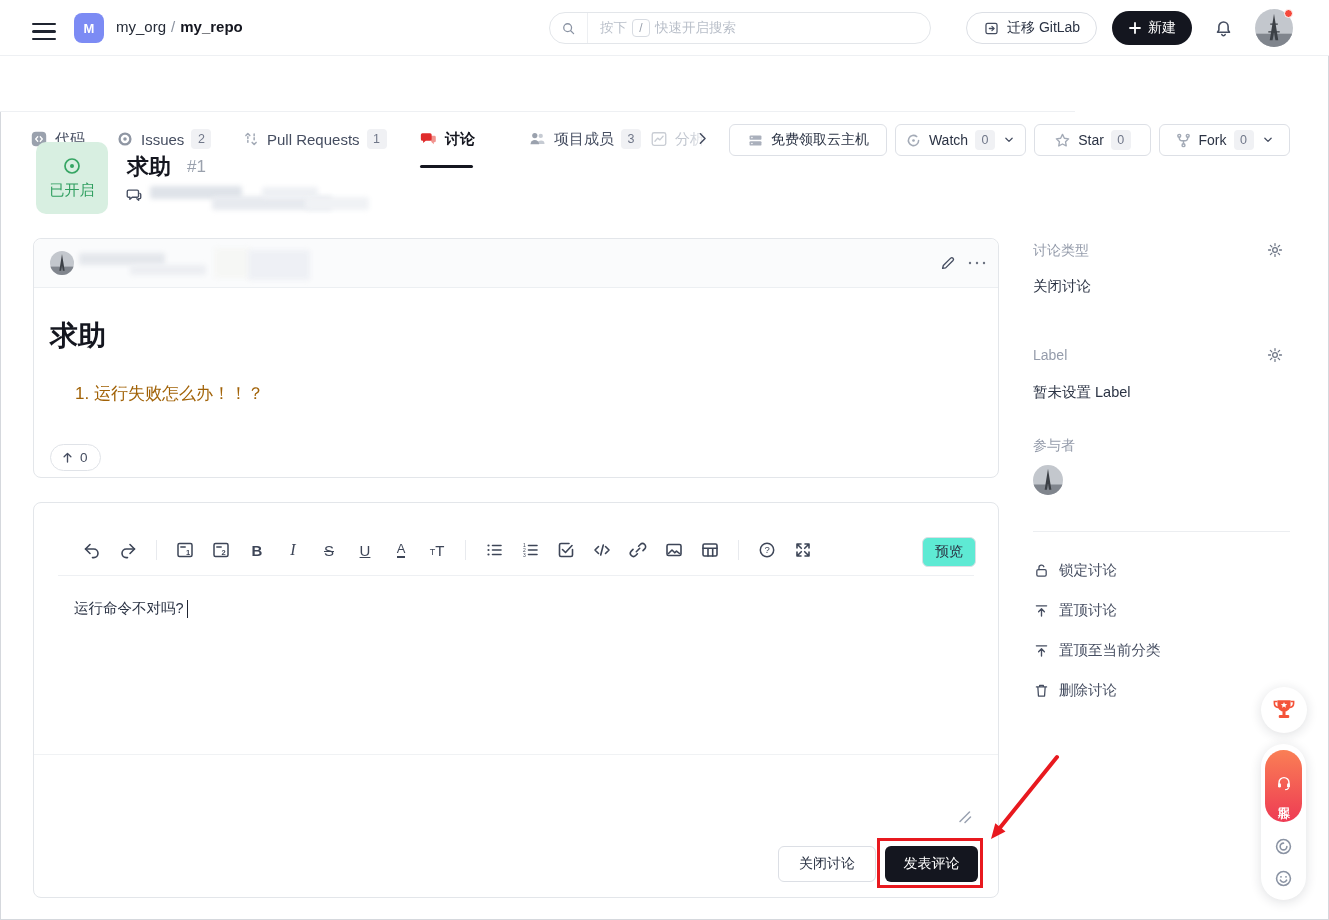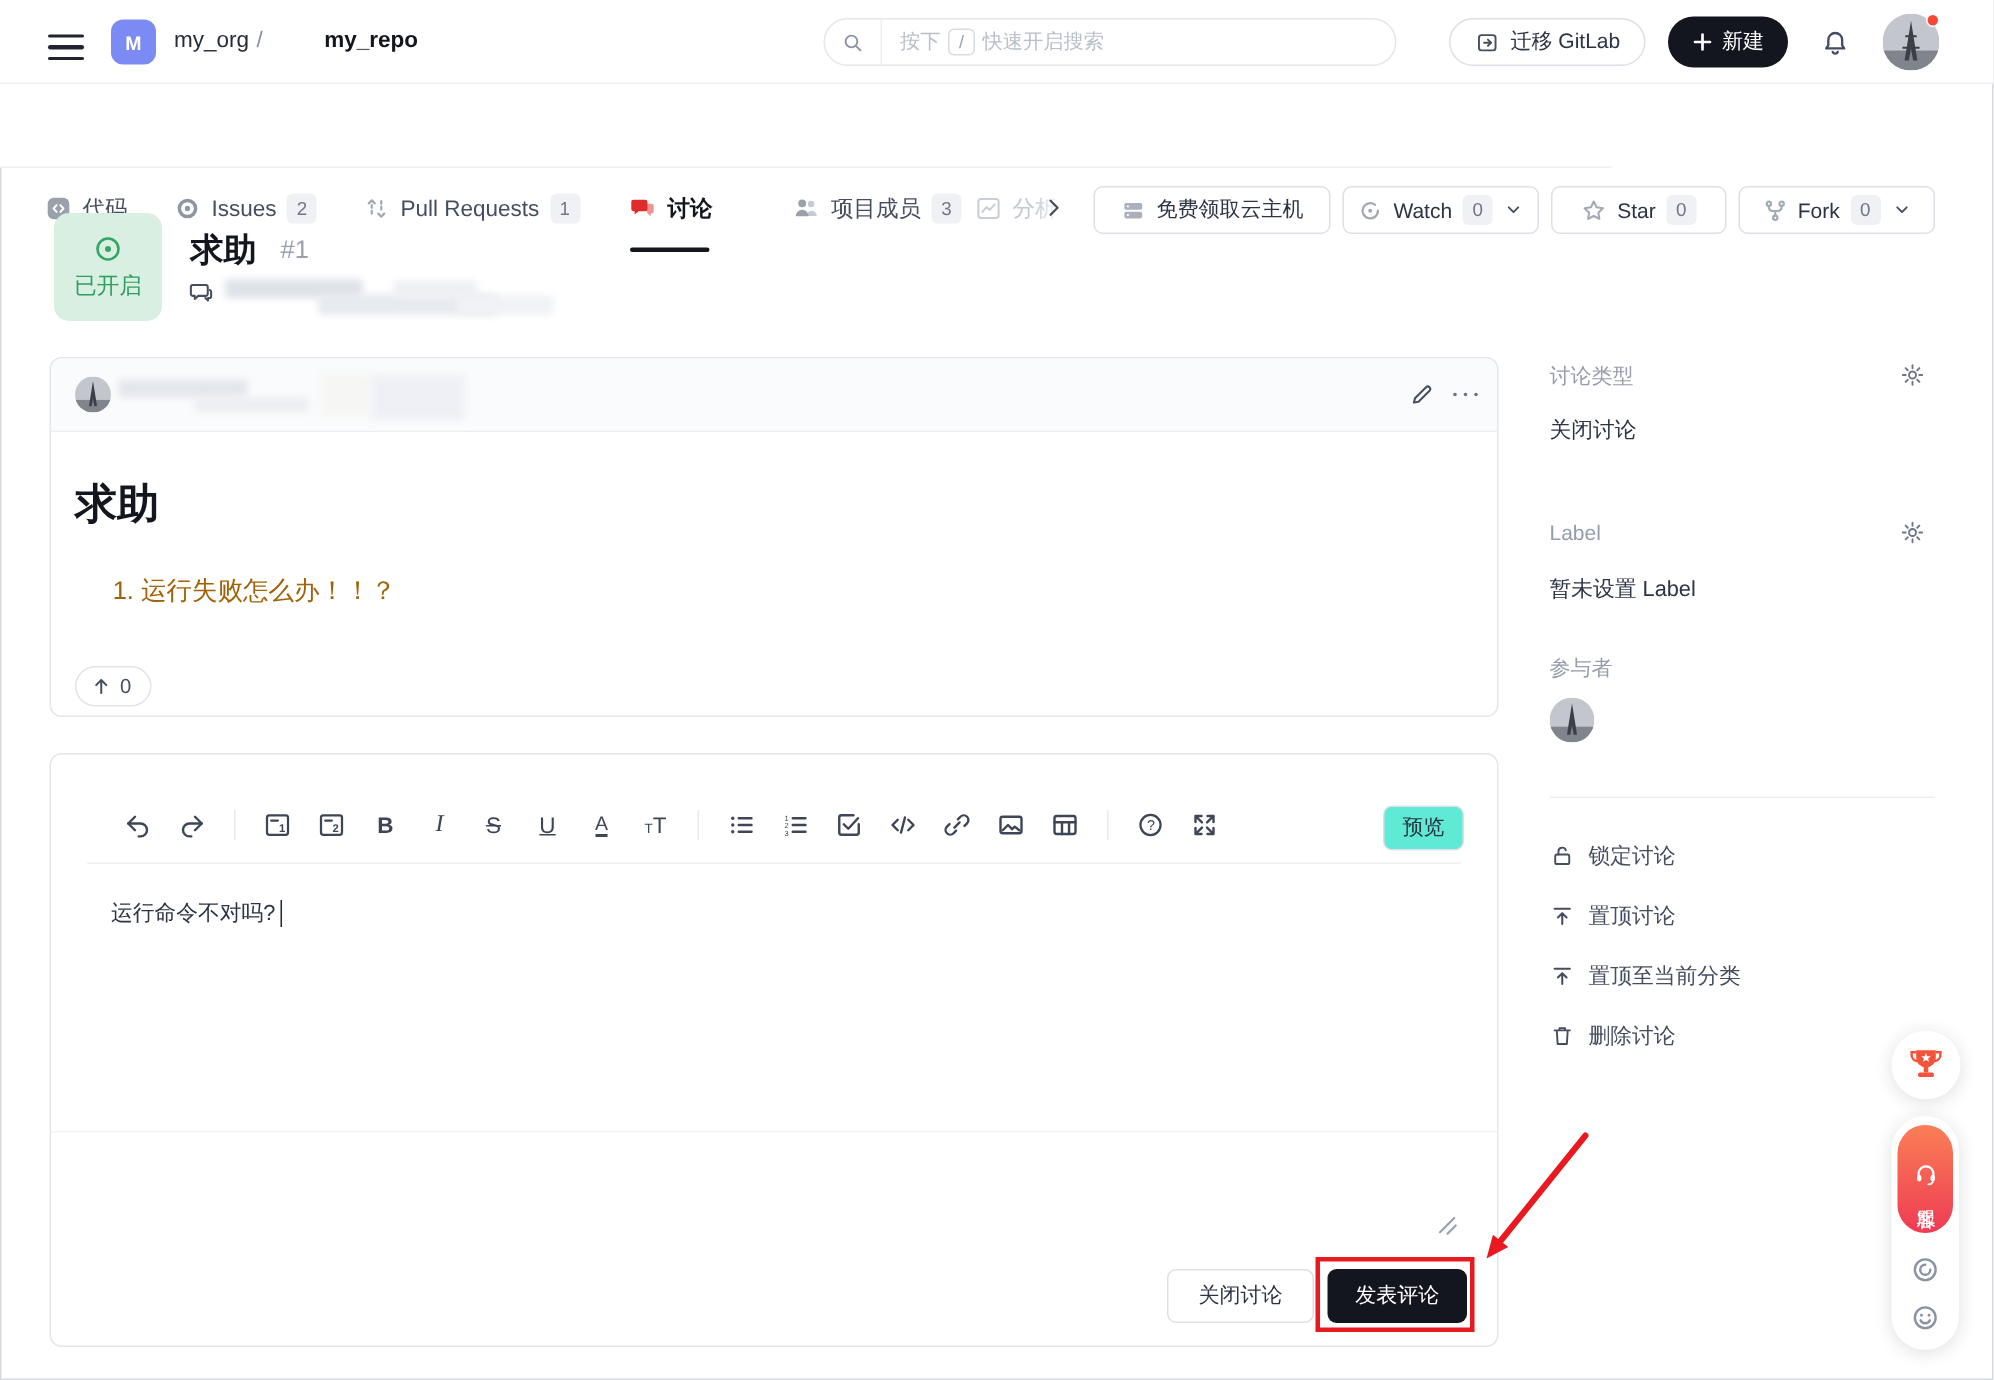--- a/index.html
+++ b/index.html
@@ -12,21 +12,21 @@
 
   
   .ic { stroke:#454d60; fill:none; stroke-width:1.5; stroke-linecap:round; stroke-linejoin:round; display:block; }
 
   
   .header { position:absolute; left:0; top:0; width:1329px; height:56px; background:#fff; border-bottom:1px solid #eef0f3; }
   .burger span { display:block; width:24px; height:2.4px; background:#1f2430; border-radius:2px; margin:5px 0; }
   .logo { width:30px; height:30px; border-radius:8px; background:#7c8bf4; color:#fff; font-size:13px; font-weight:700;
           display:flex; align-items:center; justify-content:center; }
   .crumb { font-size:15px; color:#252b37; }
-  .crumb b { font-weight:700; color:#14161f;margin-left:36px; }
+  .crumb b { font-weight:700; color:#14161f; }
   .crumb .sep { color:#8a919f; margin:0 5px; }
   .search { width:382px; height:32px; border:1px solid #e3e6ea; border-radius:16px; background:#fff; display:flex; align-items:center; }
   .search .iconzone { width:38px; display:flex; justify-content:center; border-right:1px solid #edeff2; height:100%; align-items:center; }
   .search .ph { color:#b9bfc9; font-size:13.5px; margin-left:12px; display:flex; align-items:center; gap:5px; }
   .keycap { display:inline-flex; align-items:center; justify-content:center; min-width:18px; height:18px; border:1px solid #d8dce2;
             border-radius:4px; font-size:12px; color:#9aa1ad; padding:0 4px; background:#fff; }
   .pill-btn { height:32px; border:1px solid #dcdfe5; border-radius:16px; background:#fff; display:inline-flex; align-items:center;
               gap:7px; padding:0 16px; font-size:14px; color:#2b3344; cursor:pointer; }
   .new-btn { height:34px; border-radius:17px; background:#14161f; color:#fff; display:inline-flex; align-items:center; gap:6px;
              padding:0 16px; font-size:14px; cursor:pointer; }

